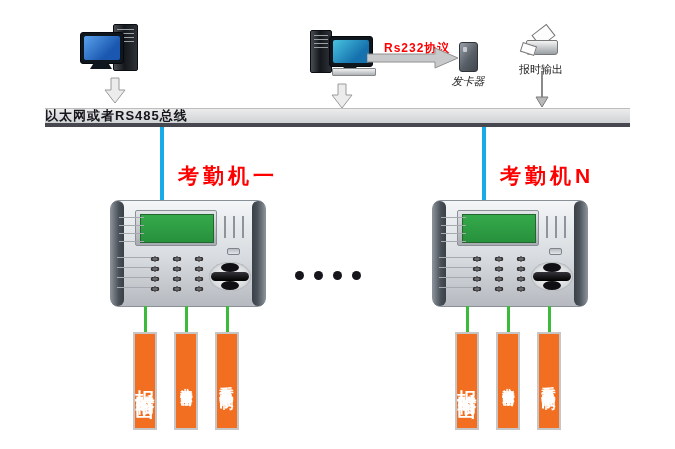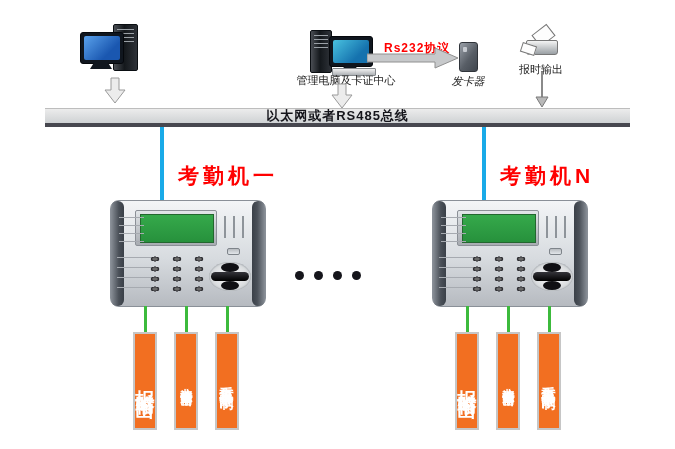--- a/index.html
+++ b/index.html
@@ -26,21 +26,21 @@
      background:linear-gradient(180deg,#f4f4f4,#9aa0a4);border:1px solid #777;}
   .printer .pout{position:absolute;left:0px;top:17px;width:13px;height:8px;background:#fdfdfd;border:1px solid #777;transform:rotate(18deg);}
 
   .rs232{position:absolute;left:384px;top:40px;font-size:12px;font-weight:bold;color:#ff0000;letter-spacing:1px;}
   .arr{position:absolute;}
 
   
   .bus{position:absolute;left:45px;top:108px;width:585px;height:14px;
      background:linear-gradient(180deg,#ececec,#cfd2d4);
      border-top:1px solid #bdbdbd;border-bottom:4px solid #47474f;
-     display:flex;align-items:center;justify-content:center;}
+     display:flex;align-items:center;}
   .bus span{font-size:13px;font-weight:bold;color:#15151b;letter-spacing:1px;}
 
   
   .station{position:absolute;top:200px;width:156px;height:240px;}
   .vline{position:absolute;left:50px;top:-73px;width:4px;height:73px;background:#19aae8;}
   .station-title{position:absolute;left:68px;top:-38px;font-size:21px;font-weight:bold;color:#ff0000;letter-spacing:4px;white-space:nowrap;}
   .machine{position:absolute;left:0;top:0;width:156px;height:107px;border-radius:9px;
      background:linear-gradient(180deg,#f3f5f7,#d7dbdf 55%,#b6bac0);border:1px solid #8a9098;box-sizing:border-box;}
   .m-bar{position:absolute;top:0;width:13px;height:105px;border-radius:6px;}
   .m-bar-l{left:0;background:linear-gradient(90deg,#888e96,#4a5058 60%,#3a4048);}
@@ -101,21 +101,20 @@
   <div class="dev" style="left:308px;top:28px;width:66px;height:46px;">
     <div class="tower" style="left:2px;top:2px;width:20px;height:41px;">
         <div class="vents"></div>
       </div>
     <div class="mon" style="left:21px;top:8px;width:42px;height:29px;">
         <div class="scr teal"></div>
       </div>
     <div class="stand" style="left:34px;top:37px;width:16px;height:5px;"></div>
     <div class="kbd" style="left:24px;top:40px;width:42px;height:6px;"></div>
   </div>
-  <div class="lbl" style="left:290px;top:73px;width:112px;">管理电脑及卡证中心</div>
   <div class="rs232">Rs232协议</div>
   <svg class="arr" style="left:367px;top:47px;" width="94" height="22">
     <path d="M0 7 H68 V1 L91 11 L68 21 V15 H0 Z" fill="#c7c9cb" stroke="#909090" stroke-width="1"></path>
   </svg>
   <div class="card-issuer">
       <i></i>
     </div>
   <div class="lbl" style="left:436px;top:74px;width:64px;font-style:italic;">发卡器</div>
   <svg class="arr" style="left:331px;top:83px;" width="22" height="26">
     <path d="M7 1 H15 V12 H21 L11 25 L1 12 H7 Z" fill="#ececec" stroke="#9a9a9a" stroke-width="1"></path>

